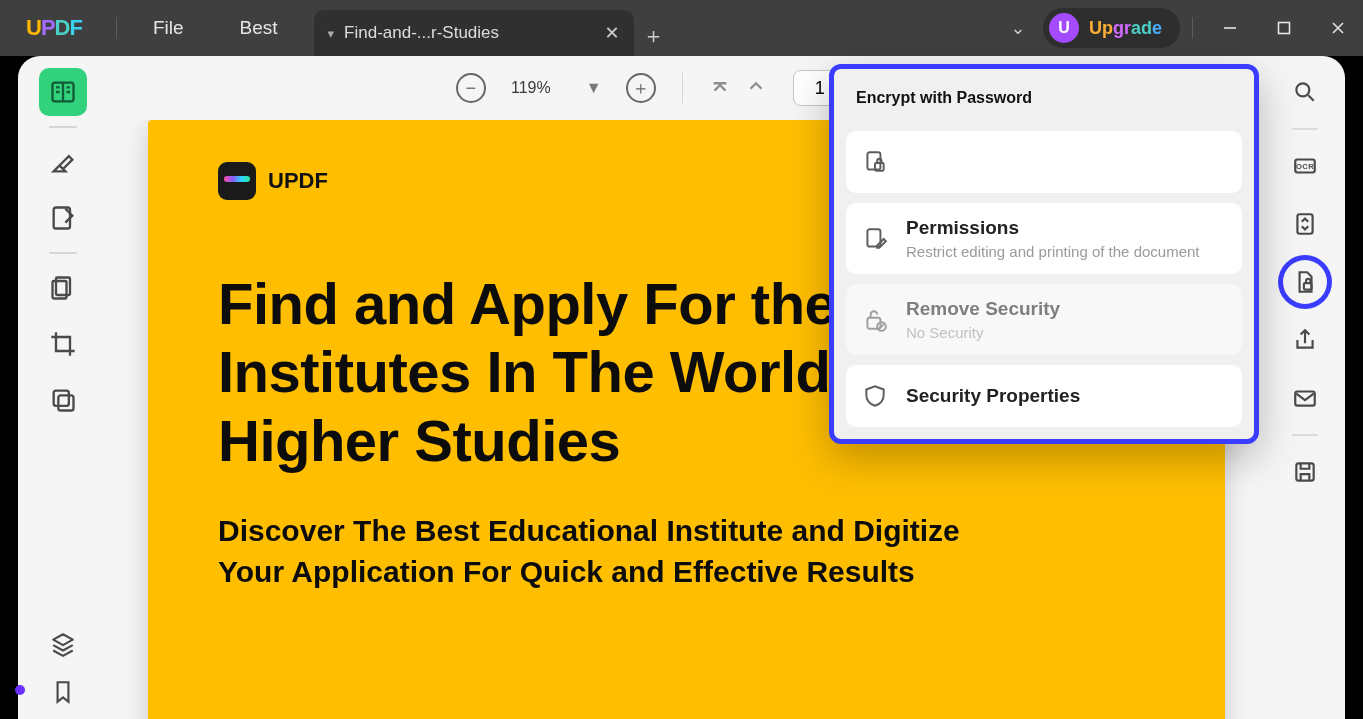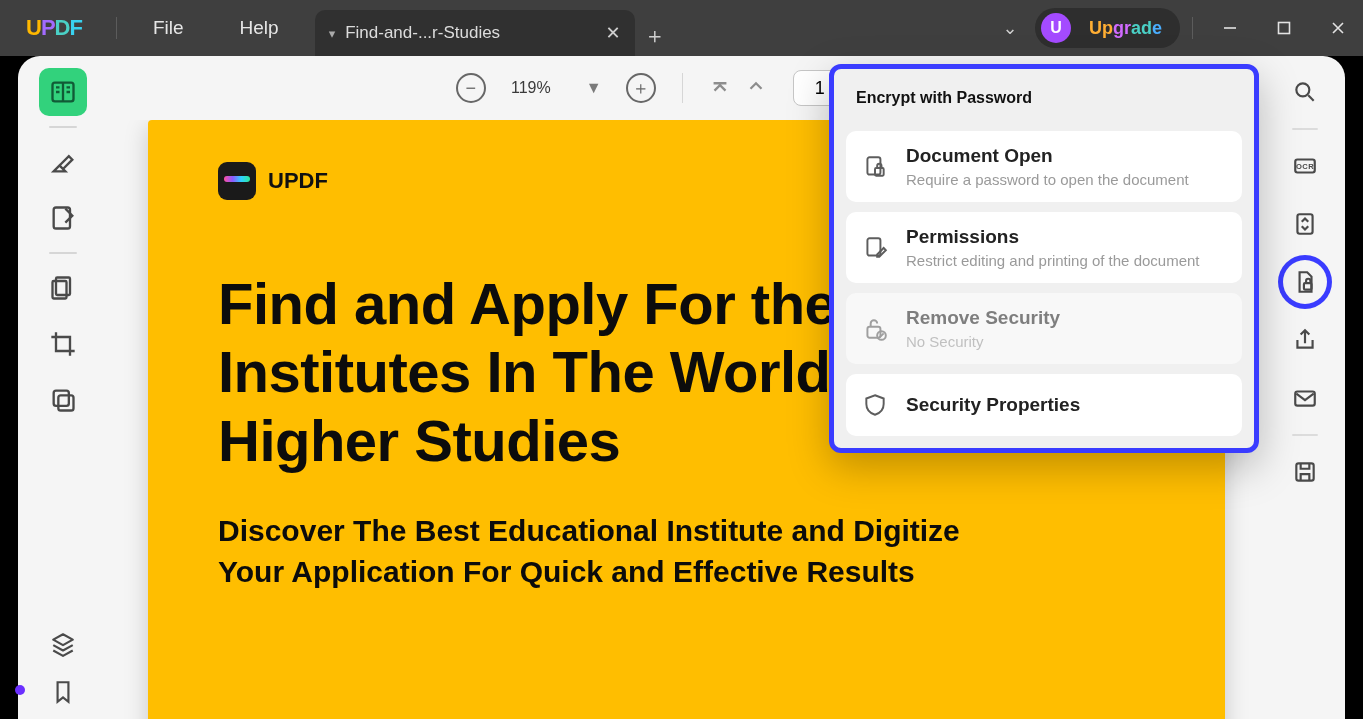--- a/index.html
+++ b/index.html
@@ -43,21 +43,21 @@
     display: flex; align-items: center; gap: 10px;
     background: #2e2e2e; padding: 5px 18px 5px 6px; border-radius: 22px;
     cursor: pointer;
   }
   .upgrade-pill .av {
     width: 30px; height: 30px; border-radius: 50%;
     background: #a44bff; color: #fff;
     display: flex; align-items: center; justify-content: center;
     font-weight: 700; font-size: 16px;
   }
-  .upgrade-pill .txt { font-weight: 600; font-size: 18px; margin-left: 8px; }
+  .upgrade-pill .txt { font-weight: 600; font-size: 18px; }
   .upgrade-pill .txt .g1{color:#ffae33;} .upgrade-pill .txt .g2{color:#d16bff;}
   .upgrade-pill .txt .g3{color:#4ad0c6;} .upgrade-pill .txt .g4{color:#4aaeff;}
   .win-btn { width: 50px; height: 100%; display: flex; align-items: center; justify-content: center; cursor: pointer; color: #e2e2e2; }
   .win-btn svg { width: 16px; height: 16px; stroke: #e2e2e2; stroke-width: 1.6; fill: none; }
 
   
   .workarea {
     position: relative;
     height: 663px; margin: 0 18px;
     background: #f5f5f5;
@@ -135,21 +135,21 @@
 </style>
 </head>
 <body>
 
 <div class="titlebar">
   <div class="logo">
     <span class="u1">U</span><span class="p">P</span><span class="d">D</span><span class="f">F</span>
   </div>
   <div class="tb-div"></div>
   <div class="menu-item">File</div>
-  <div class="menu-item">Help</div>
+  <div class="menu-item">Best</div>
 
   <div class="tabs-zone">
     <div class="tab">
       <span class="flag">▾</span>
       <span>Find-and-...r-Studies</span>
       <span class="close">✕</span>
     </div>
     <div class="tab-add">＋</div>
   </div>
 
@@ -324,24 +324,20 @@
     <div class="popup-title">Encrypt with Password</div>
 
     <div class="card">
       <div class="ic">
         <svg viewBox="0 0 24 24">
             <rect x="5" y="3" width="12" height="16" rx="2"></rect>
             <rect x="12" y="13" width="8" height="7" rx="1"></rect>
             <path d="M14 13v-2a2 2 0 0 1 4 0v2"></path>
           </svg>
       </div>
-      <div>
-        <div class="tt">Document Open</div>
-        <div class="sub">Require a password to open the document</div>
-      </div>
     </div>
 
     <div class="card">
       <div class="ic">
         <svg viewBox="0 0 24 24">
             <rect x="5" y="3" width="12" height="16" rx="2"></rect>
             <path d="M14 18l6-6 2 2-6 6h-2z"></path>
           </svg>
       </div>
       <div>

